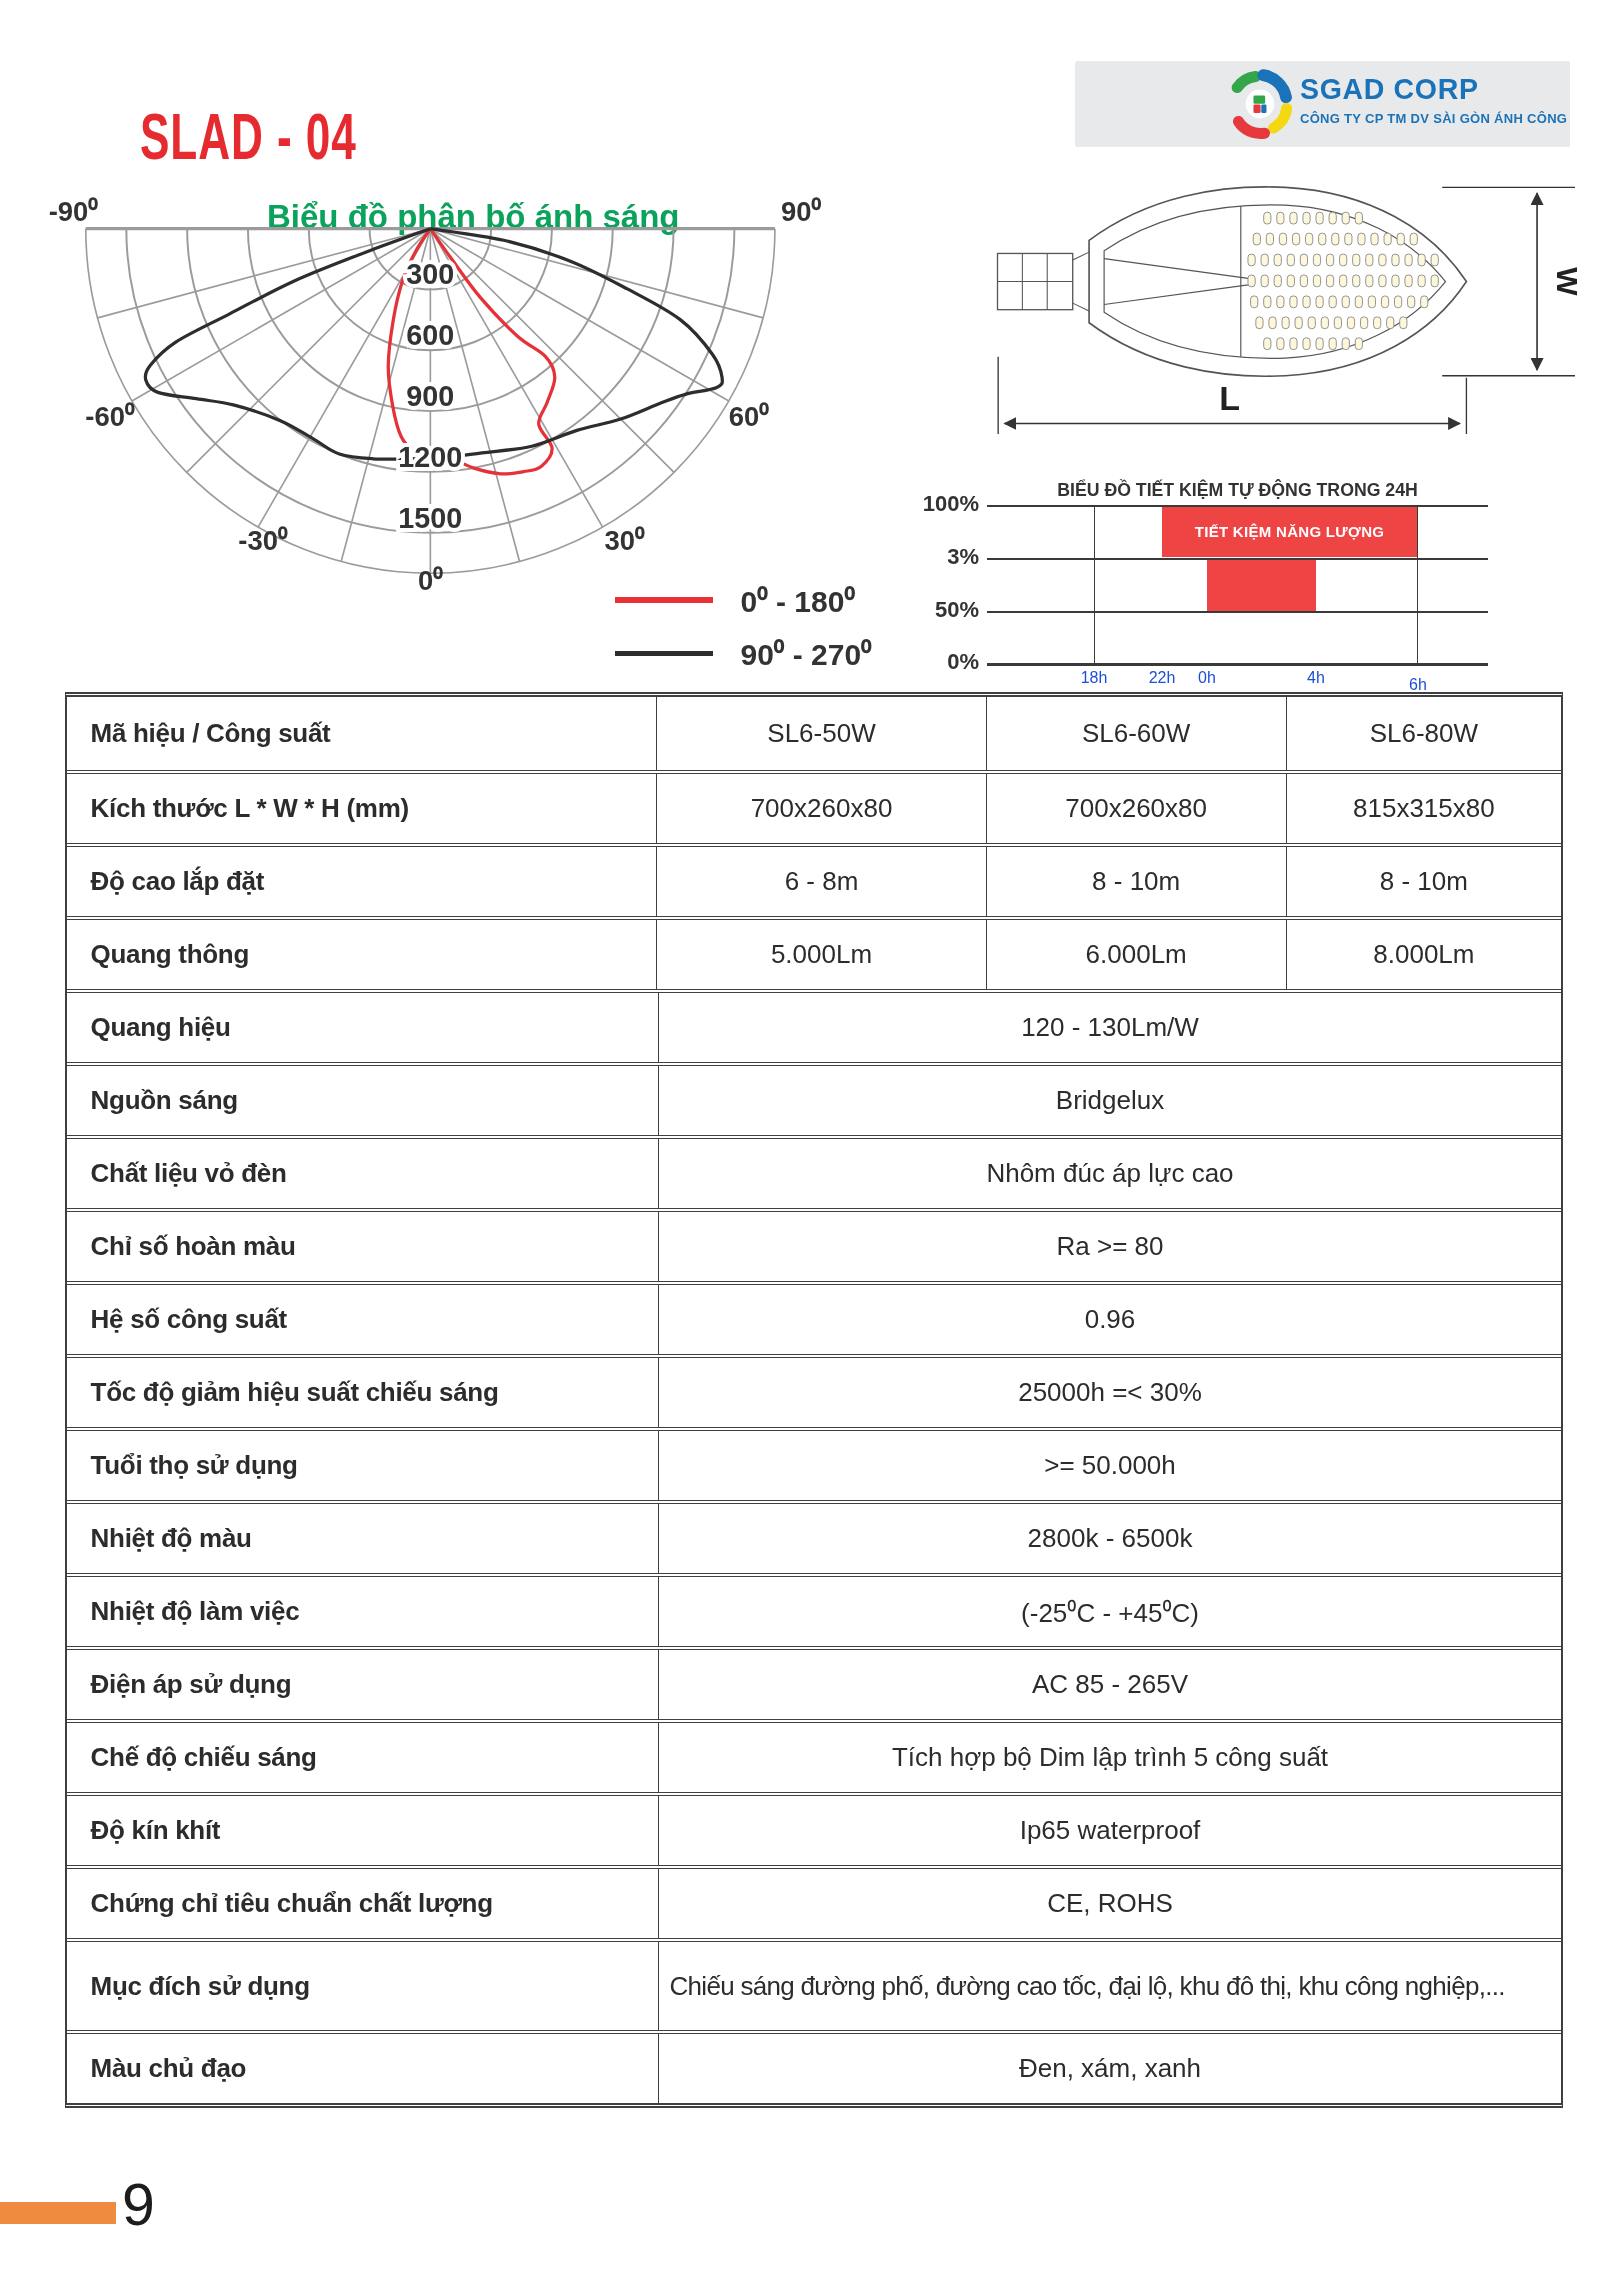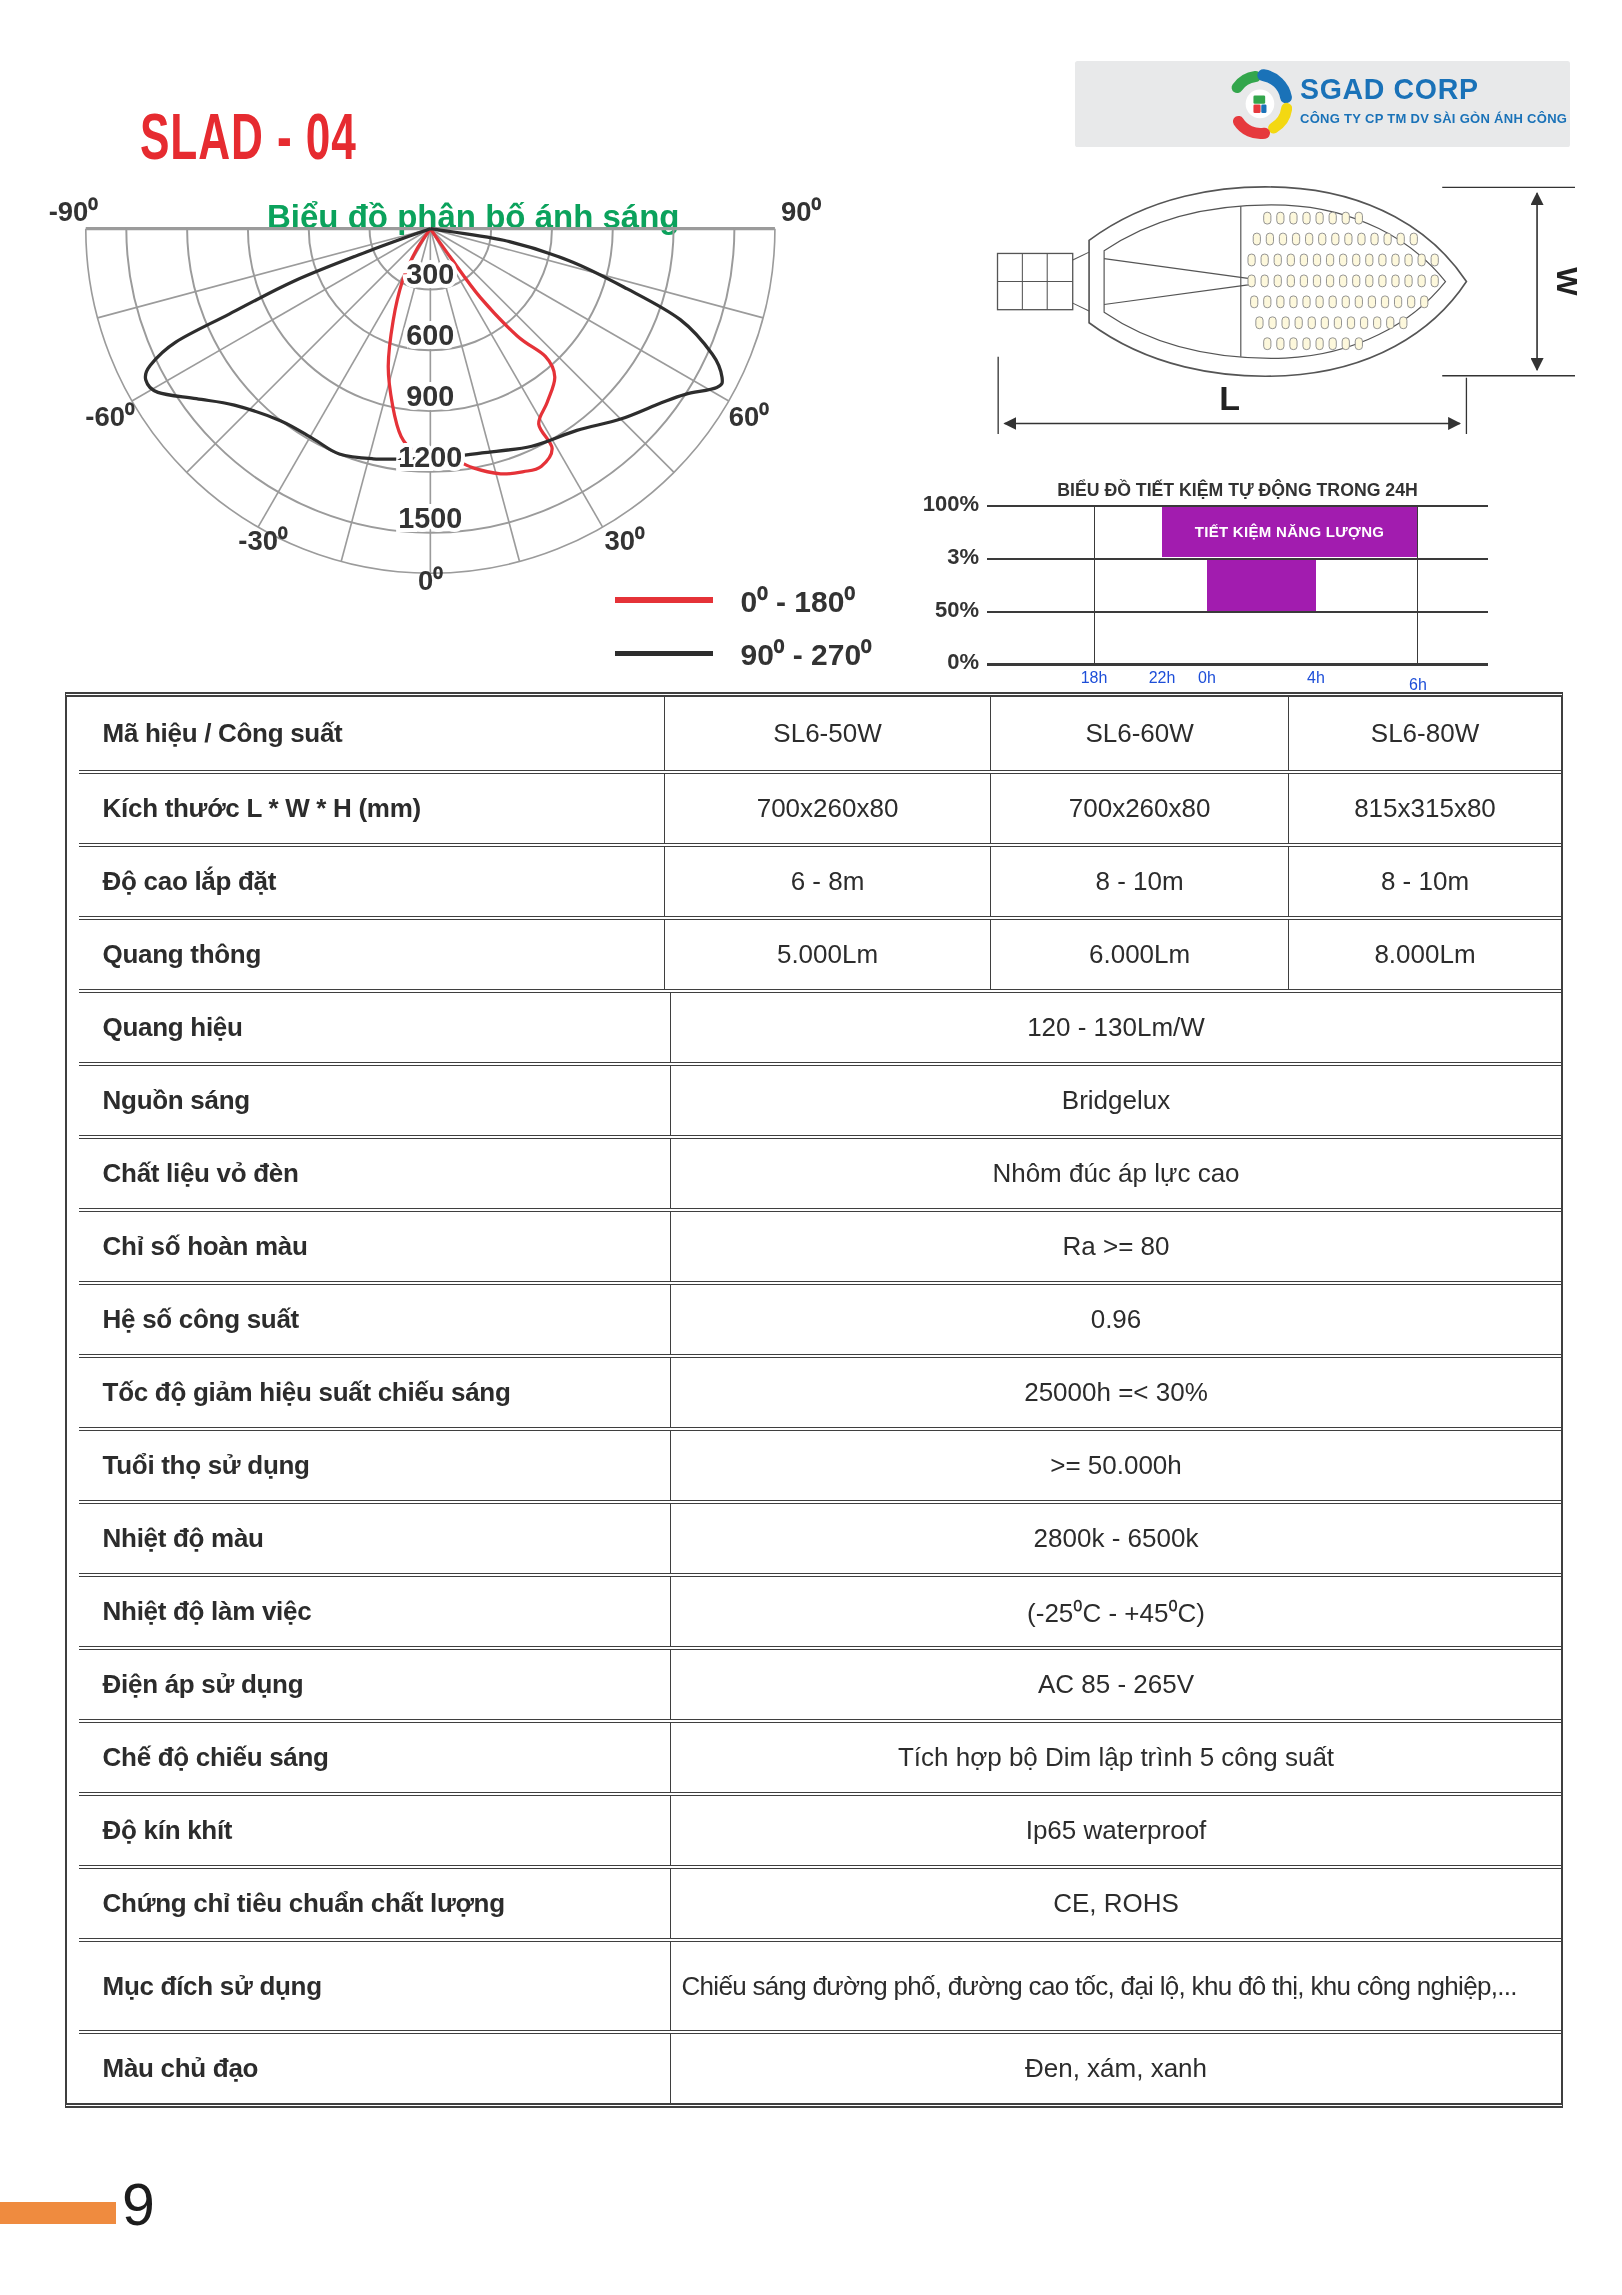--- a/index.html
+++ b/index.html
@@ -28,26 +28,26 @@
   
   #fixture{left:955px;top:167px;overflow:visible;}
 
   
   #energy{left:4px;top:0;width:1440px;height:720px;pointer-events:none;}
   #energy-title{position:absolute;left:983px;top:480px;width:501px;text-align:center;
                 font-size:17.7px;font-weight:bold;color:#333;white-space:nowrap;}
   .e-line{position:absolute;background:#3a3a3a;}
   .e-ylab{position:absolute;width:79px;text-align:right;font-size:22px;font-weight:bold;color:#333;}
   .e-xlab{position:absolute;width:92px;text-align:center;font-size:16px;font-weight:normal;color:#1d4ed8;}
-  .e-band{position:absolute;background:#a21caf;display:flex;align-items:center;justify-content:center;}
+  .e-band{position:absolute;background:#ef4444;display:flex;align-items:center;justify-content:center;}
   .e-band span{color:#fff;font-size:15px;font-weight:bold;white-space:nowrap;letter-spacing:0.3px;}
 
   
   #spec-table{left:65px;top:692px;width:1498px;border:2px solid #3f3f3f;
-              border-top:5.9px double #3f3f3f;border-bottom:5.9px double #3f3f3f;box-sizing:border-box;padding-left:12px;}
+              border-top:5.9px double #3f3f3f;border-bottom:5.9px double #3f3f3f;box-sizing:border-box;}
   .trow{display:flex;height:73px;border-top:4.6px double #3f3f3f;box-sizing:border-box;align-items:stretch;}
   .trow:first-child{border-top:none;}
   .trow.tall{height:92px;}
   .tcell{display:flex;align-items:center;box-sizing:border-box;font-size:26px;color:#2c2c2c;}
   .tlabel{width:592px;font-weight:bold;padding-left:23.6px;border-right:1.3px solid #3f3f3f;letter-spacing:-0.3px;}
   .tval{justify-content:center;text-align:center;}
   .tval.c1{width:330px;border-right:1.3px solid #3f3f3f;}
   .tval.c2{width:301px;border-right:1.3px solid #3f3f3f;}
   .tval.c3{width:275px;}
   .tspan{flex:1;justify-content:center;text-align:center;}

